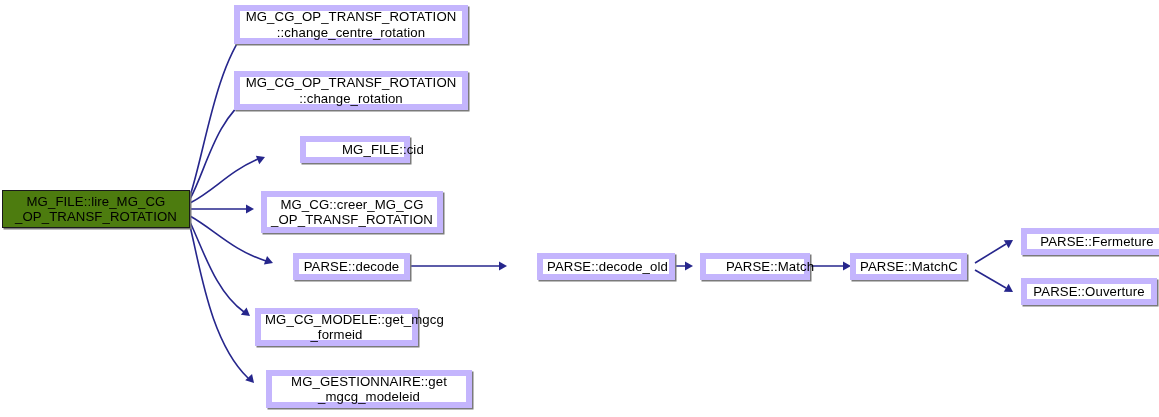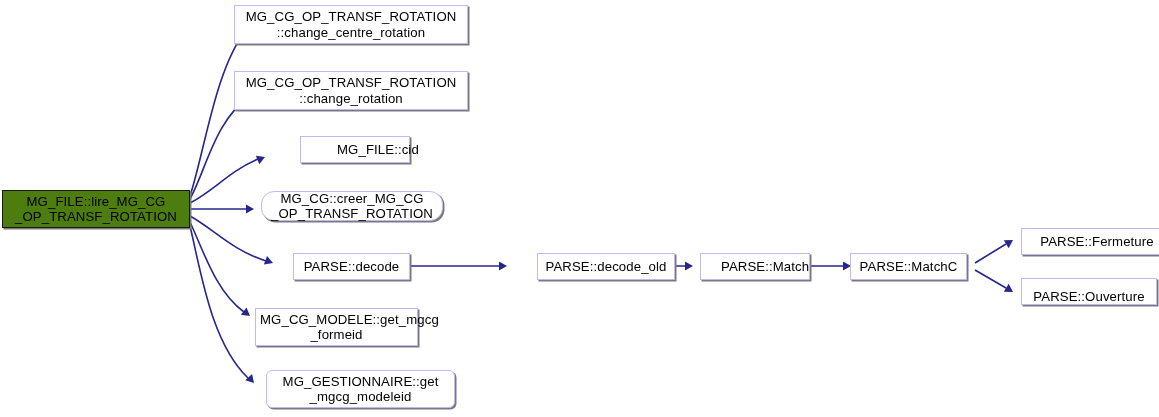--- a/index.html
+++ b/index.html
@@ -20,21 +20,21 @@
     position: absolute;
     left: 0;
     top: 0;
     width: 1159px;
     height: 417px;
     pointer-events: none;
   }
   .node {
     position: absolute;
     box-sizing: border-box;
-    border: 1px solid #c4b5fd;
+    border: 6px solid #c4b5fd;
     background: #ffffff;
     color: #000000;
     display: flex;
     align-items: center;
     justify-content: center;
     text-align: center;
     font-size: 13.2px;
     line-height: 15.5px;
     letter-spacing: 0.1px;
     white-space: pre-line;
@@ -83,25 +83,25 @@
       <path d="M 975,270 L 1006,288" fill="none" stroke="#26268c" stroke-width="1.6"></path>
       <polygon points="-8,-4.6 0,0 -8,4.6" fill="#26268c" transform="translate(1013,292) rotate(32)"></polygon>
     </svg>
 <div class="node root" style="left: 2px; top: 190px; width: 188px; height: 38px;"><span class="node-label">MG_FILE::lire_MG_CG
 _OP_TRANSF_ROTATION</span></div>
     <div class="node" style="left: 234px; top: 5px; width: 234px; height: 39px;"><span class="node-label">MG_CG_OP_TRANSF_ROTATION
 ::change_centre_rotation</span></div>
     <div class="node" style="left: 234px; top: 71px; width: 234px; height: 39px;"><span class="node-label">MG_CG_OP_TRANSF_ROTATION
 ::change_rotation</span></div>
     <div class="node" style="left: 300px; top: 136px; width: 110px; height: 27px; padding-left: 32px;"><span class="node-label">MG_FILE::cid</span></div>
-    <div class="node" style="left: 261px; top: 191px; width: 182px; height: 30px; border-radius: 13px;"><span class="node-label">MG_CG::creer_MG_CG
+    <div class="node" style="left: 261px; top: 191px; width: 182px; height: 42px;"><span class="node-label">MG_CG::creer_MG_CG
 _OP_TRANSF_ROTATION</span></div>
     <div class="node" style="left: 293px; top: 253px; width: 117px; height: 27px;"><span class="node-label">PARSE::decode</span></div>
     <div class="node" style="left: 255px; top: 308px; width: 163px; height: 38px;"><span class="node-label">MG_CG_MODELE::get_mgcg
 _formeid</span></div>
-    <div class="node" style="left: 266px; top: 370px; width: 189px; height: 38px; border-radius: 6px;"><span class="node-label">MG_GESTIONNAIRE::get
+    <div class="node" style="left: 266px; top: 370px; width: 206px; height: 38px;"><span class="node-label">MG_GESTIONNAIRE::get
 _mgcg_modeleid</span></div>
     <div class="node" style="left: 537px; top: 253px; width: 138px; height: 27px;"><span class="node-label">PARSE::decode_old</span></div>
     <div class="node" style="left: 700px; top: 253px; width: 110px; height: 27px; padding-left: 16px;"><span class="node-label">PARSE::Match</span></div>
     <div class="node" style="left: 850px; top: 253px; width: 117px; height: 27px;"><span class="node-label">PARSE::MatchC</span></div>
     <div class="node" style="left: 1021px; top: 228px; width: 152px; height: 27px;"><span class="node-label">PARSE::Fermeture</span></div>
     <div class="node" style="left: 1021px; top: 278px; width: 136px; height: 27px; align-items: flex-end;"><span class="node-label">PARSE::Ouverture</span></div>
   </div>
 
 </body></html>

